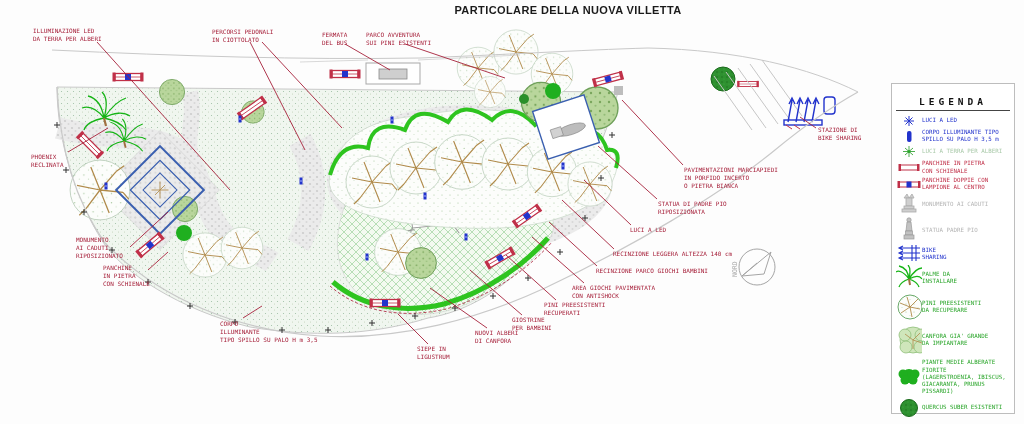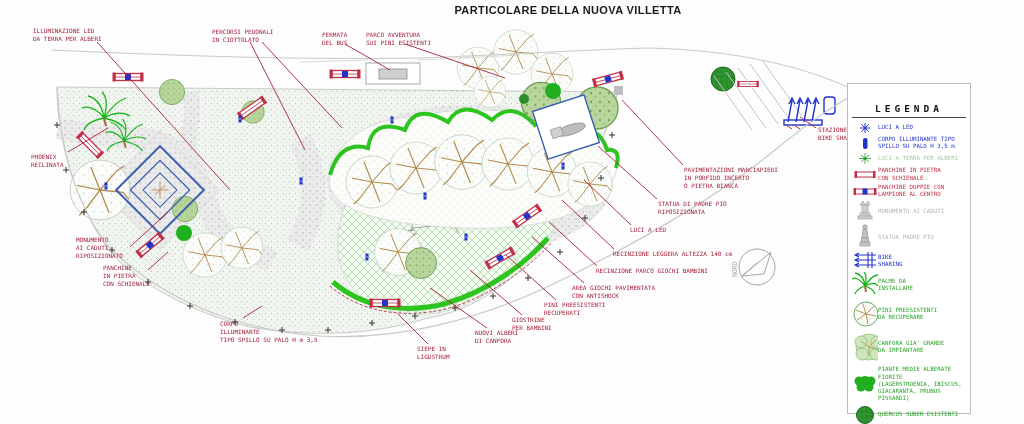--- a/index.html
+++ b/index.html
@@ -4,23 +4,23 @@
 <style>
   html,body{margin:0;padding:0;}
   body{width:1024px;height:424px;position:relative;background:#fdfdfd;overflow:hidden;
        font-family:"DejaVu Sans Mono", monospace;}
   .title{position:absolute;left:568px;top:4px;transform:translateX(-50%);
          font-family:"Liberation Sans", sans-serif;font-size:11px;font-weight:700;
          letter-spacing:.4px;color:#1a1a1a;white-space:nowrap;}
   .plan-svg{position:absolute;left:0;top:0;}
   .ann{position:absolute;font-size:6px;line-height:1.3;color:#a6203a;
        white-space:pre-line;letter-spacing:0;z-index:5;}
-  .legend{position:absolute;left:847px;top:83px;width:124px;height:331px;
+  .legend{position:absolute;left:891px;top:83px;width:124px;height:331px;
           border:1px solid #bdbdbd;background:#fff;box-sizing:border-box;
-          padding:17px 4px;z-index:6;}
+          padding:10px 4px;z-index:6;}
   .legend-title{font-size:9.5px;font-weight:bold;color:#111;text-align:center;
                 letter-spacing:4px;border-bottom:1px solid #444;padding:2px 0 3px 0;
                 margin-bottom:4px;white-space:nowrap;}
   .legend-row{display:flex;align-items:center;margin:2px 0;}
   .legend-ico{width:26px;flex:0 0 26px;display:flex;justify-content:center;}
   .legend-lab{font-size:5.8px;line-height:1.25;white-space:pre-line;}
   .c-blue{color:#2233cc}.c-pale{color:#a9c9a9}.c-red{color:#c03048}
   .c-gray{color:#b5b5b5}.c-green{color:#2aa52a}
 </style>
 </head>

